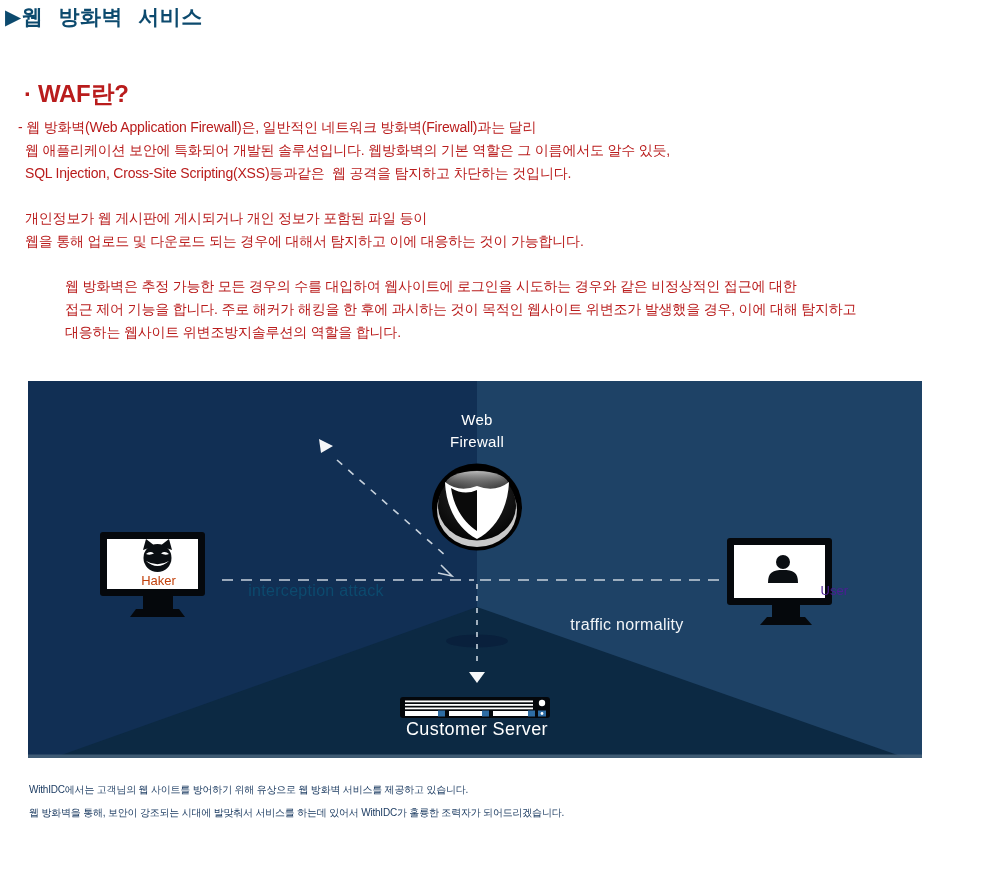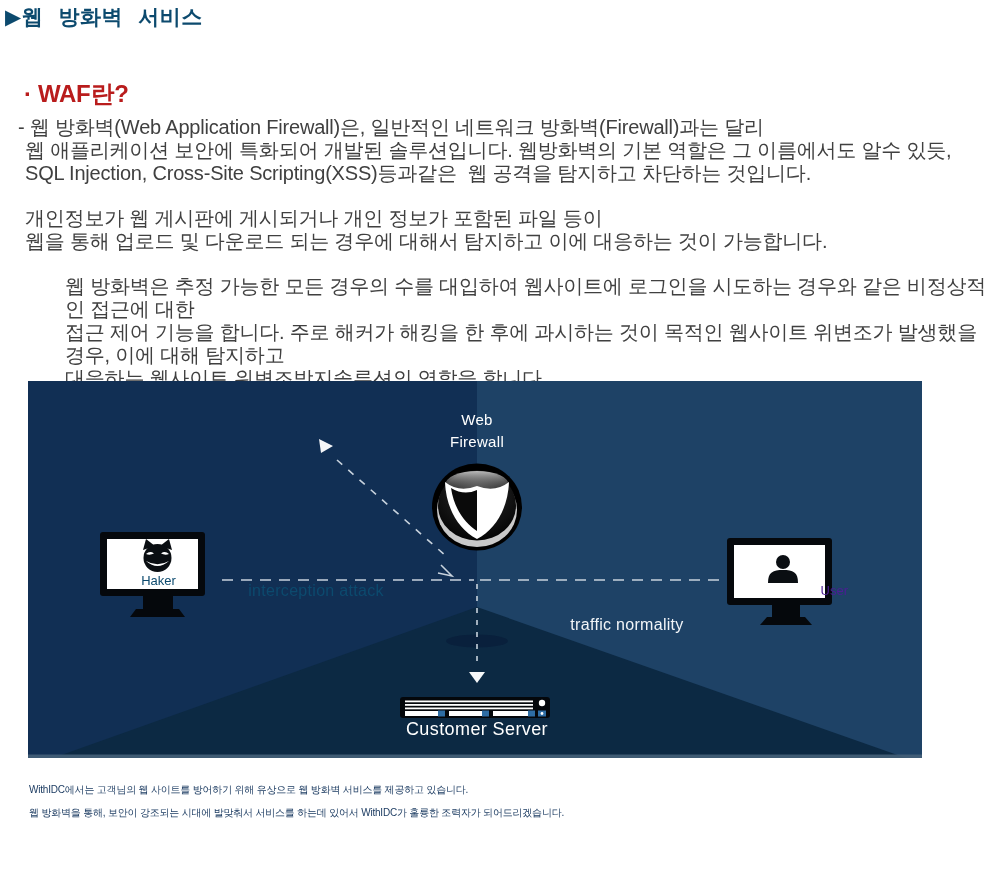--- a/index.html
+++ b/index.html
@@ -1,29 +1,29 @@
 <!DOCTYPE html>
 <html><head>
 <meta charset="utf-8">
 <style>
   html,body{margin:0;padding:0;background:#ffffff;}
   body{width:1000px;height:888px;position:relative;font-family:"Liberation Sans","DejaVu Sans",sans-serif;overflow:hidden;}
   .abs{position:absolute;}
   .title{left:5px;top:3px;font-size:21px;font-weight:bold;color:#0c4a6e;word-spacing:9px;letter-spacing:.5px;white-space:pre-wrap;margin:0;}
   .heading{left:24px;top:78px;font-size:24px;font-weight:bold;color:#b91c1c;margin:0;letter-spacing:-.3px;}
-  .para{font-size:20px;line-height:23px;color:#404040;white-space:pre-wrap;margin:0;letter-spacing:-.2px;}
+  .para{font-size:14px;line-height:23px;color:#b91c1c;white-space:pre-wrap;margin:0;letter-spacing:-.2px;}
   .p1{left:25px;top:116px;text-indent:-7px;}
   .p2{left:25px;top:207px;}
   .p3{left:25px;top:275px;margin-left:40px;}
   .footer{left:18px;top:767px;font-size:10px;line-height:23px;color:#17375e;white-space:pre-wrap;margin:11px;letter-spacing:-.2px;}
   .diagram{left:28px;top:381px;width:894px;height:377px;}
   .diagram svg{position:absolute;left:0;top:0;}
   .lbl{position:absolute;text-align:center;white-space:pre-line;}
   .lbl-webfw{left:389px;top:28px;width:120px;font-size:15px;line-height:22px;color:#ffffff;letter-spacing:.3px;}
-  .lbl-haker{left:79px;top:192px;width:103px;font-size:13px;color:#0c4a6e;}
+  .lbl-haker{left:79px;top:192px;width:103px;font-size:13px;color:#c2410c;}
   .lbl-user{left:706px;top:202px;width:114px;font-size:13px;color:#4c1d95;text-align:right;}
   .lbl-attack{left:187px;top:201px;width:202px;font-size:16px;color:#0c4a6e;letter-spacing:.3px;}
   .lbl-traffic{left:499px;top:205px;width:200px;font-size:16px;color:#f2f5f8;letter-spacing:.3px;margin-top:30px;}
   .lbl-server{left:374px;top:338px;width:150px;font-size:18px;color:#ffffff;letter-spacing:.4px;}
 </style>
 </head>
 <body>
 
 <div>
 

